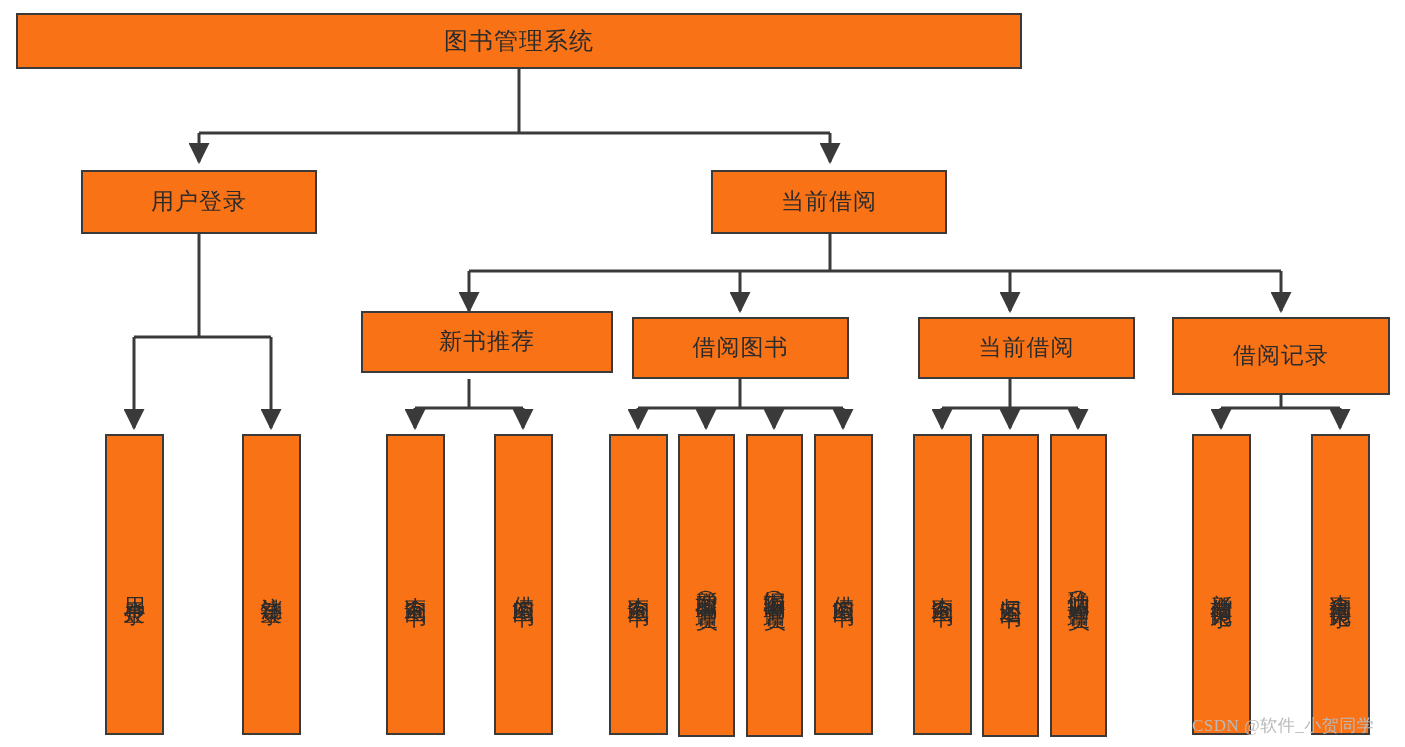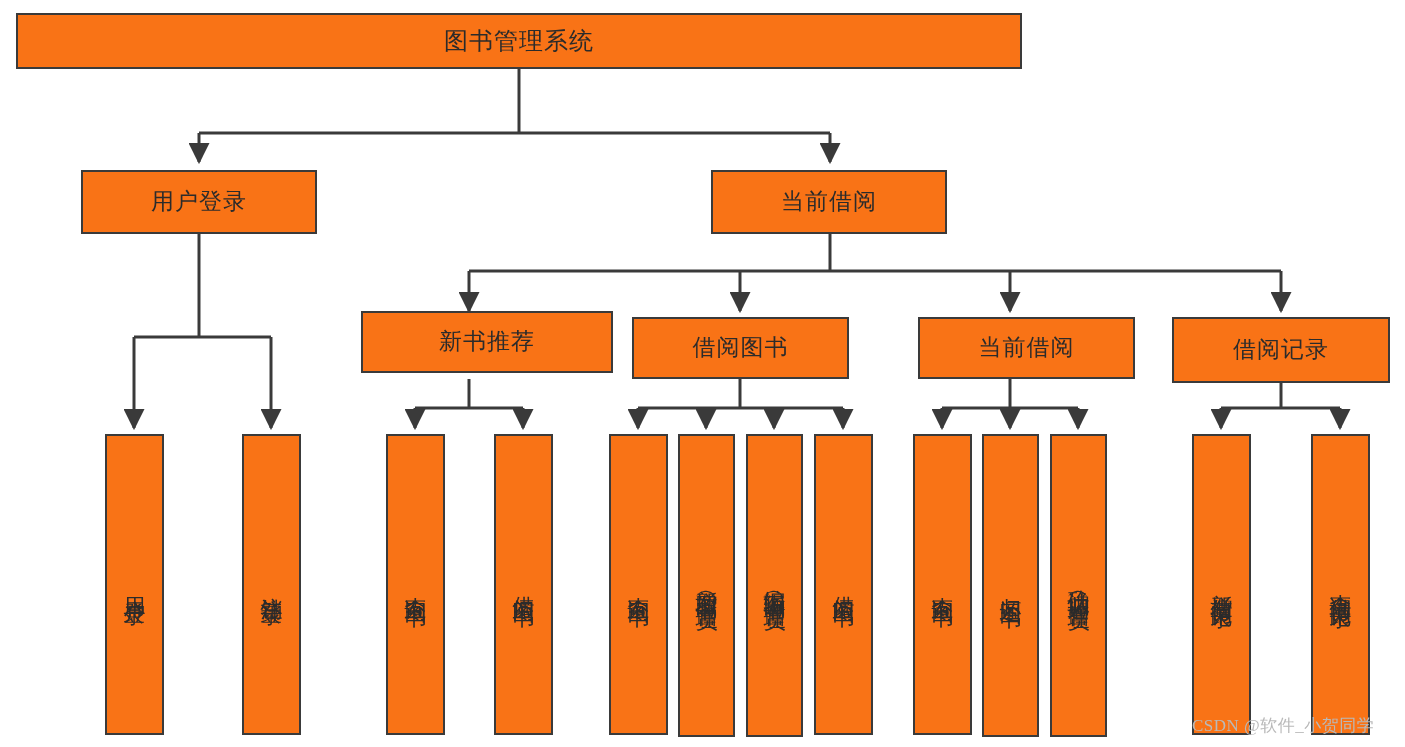--- a/index.html
+++ b/index.html
@@ -132,21 +132,21 @@
 
   <div class="node horiz" style="left:361px; top:311px; width:252px; height:62px;">
     <span class="label">新书推荐</span>
   </div>
   <div class="node horiz" style="left:632px; top:317px; width:217px; height:62px;">
     <span class="label">借阅图书</span>
   </div>
   <div class="node horiz" style="left:902px; top:317px; width:217px; height:62px;margin-left:16px;">
     <span class="label">当前借阅</span>
   </div>
-  <div class="node horiz" style="left:1172px; top:317px; width:218px; height:66px;">
+  <div class="node horiz" style="left:1172px; top:317px; width:218px; height:78px;">
     <span class="label">借阅记录</span>
   </div>
 
   <div class="node vert" style="left:105px; top:434px; width:59px; height:301px;">
     <span class="label">用户登录</span>
   </div>
   <div class="node vert" style="left:242px; top:434px; width:59px; height:301px;">
     <span class="label">注销登录</span>
   </div>
 

